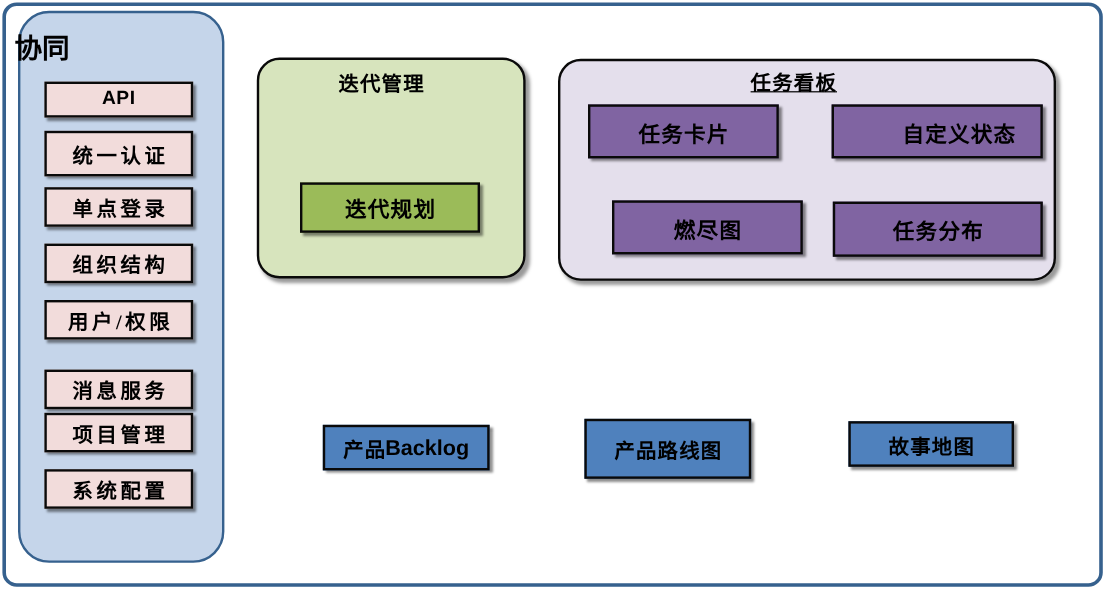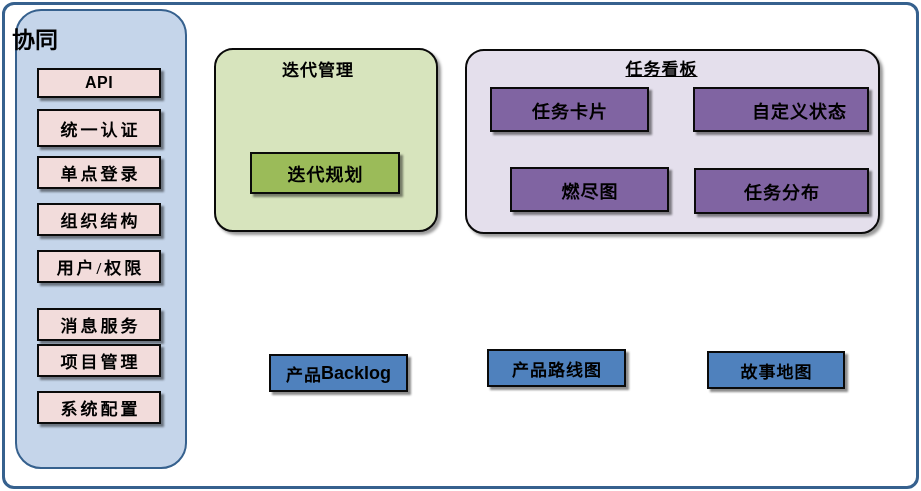--- a/index.html
+++ b/index.html
@@ -62,21 +62,21 @@
   .g-kanban{left:465px;top:49px;width:415px;height:185px;background:#e4dfec;}
   .g-kanban .group-title{top:4px;transform:translateX(-11px);text-decoration:underline;}
   .f-taskcard{left:490px;top:87px;width:159px;height:45px;background:#8064a2;}
   .f-customstate{left:693px;top:87px;width:176px;height:45px;background:#8064a2;padding-left:36px;}
   .f-burndown{left:510px;top:167px;width:159px;height:45px;background:#8064a2;}
   .f-taskdist{left:694px;top:168px;width:175px;height:46px;background:#8064a2;}
   
   .g-agile{left:216px;top:299px;width:668px;height:129px;background:#c3d7f0;}
   .g-agile .group-title{top:17px;font-size:17px;transform:translateX(-14px);}
   .f-backlog{left:269px;top:354px;width:139px;height:38px;background:#4f81bd;}
-  .f-roadmap{left:487px;top:349px;width:139px;height:38px;background:#4f81bd;}
+  .f-roadmap{left:487px;top:349px;width:139px;height:50px;background:#4f81bd;}
   .f-storymap{left:707px;top:351px;width:138px;height:38px;background:#4f81bd;}
   .f-backlog .cjk,.f-roadmap .cjk,.f-storymap .cjk{font-size:17px;}
   .f-backlog .latin{font-size:18px;}
 </style>
 </head>
 <body>
 
 <div class="stage">
   <div class="frame"></div>
 

